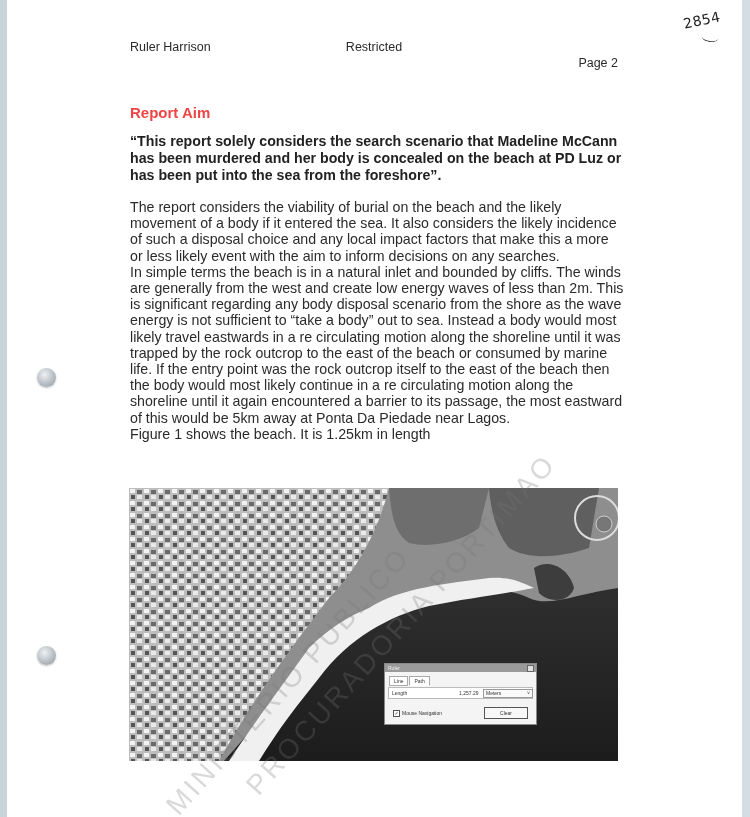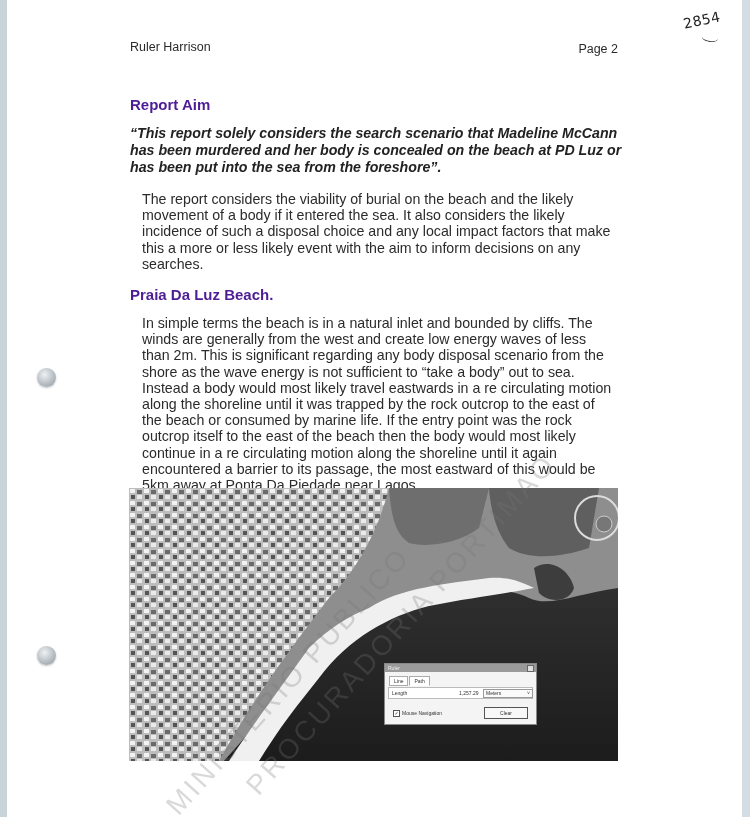--- a/index.html
+++ b/index.html
@@ -14,25 +14,25 @@
   .punch { position: absolute; left: 37px; width: 19px; height: 19px; border-radius: 50%;
     background: radial-gradient(circle at 40% 35%, #eef1f3 0%, #b7bec4 55%, #8d959b 100%);
     box-shadow: 0 1px 2px rgba(0,0,0,0.25); }
   .hand { position: absolute; left: 683px; top: 12px; font-family: "DejaVu Sans", sans-serif;
     font-size: 14px; color: #222; transform: rotate(-12deg); letter-spacing: 0.5px; }
   .hand-tick { position: absolute; left: 702px; top: 34px; width: 16px; height: 7px;
     border-bottom: 1.5px solid #333; border-radius: 0 0 50% 50%; transform: rotate(8deg); }
   .header { position: absolute; top: 40px; left: 130px; width: 488px; font-size: 12.5px; }
   .h-left { position: absolute; left: 0; top: 0; }
   .h-center { position: absolute; left: 0; width: 488px; top: 0; text-align: center; line-height: 14px; }
-  .h-right { position: absolute; right: 0; top: 2px; }
+  .h-right { position: absolute; right: 0; top: 16px; }
   .content { position: absolute; left: 130px; top: 96px; width: 495px; }
-  h2 { font-size: 15px; font-weight: bold; margin: 0 0 2px 0; color: #4c1d95; }
-  .quote { font-size: 14.2px; font-weight: bold; font-style: italic; line-height: 17px; margin: 12px 0 15px 0; color: #222; }
-  p.body { font-size: 14.2px; line-height: 16.2px; margin: 12px; color: #2b2b2b; }
+  h2 { font-size: 15px; font-weight: bold; margin: 8px 0 2px 0; color: #ef4444; }
+  .quote { font-size: 14.2px; font-weight: bold; line-height: 17px; margin: 12px 0 15px 0; color: #222; }
+  p.body { font-size: 14.2px; line-height: 16.2px; margin: 0; color: #2b2b2b; }
   .sec2 { margin-top: 14px; }
   .figcap { font-size: 14.2px; line-height: 16px; }
   .map { position: absolute; left: 129px; top: 488px; width: 489px; height: 273px; overflow: hidden;
     background: #2a2a2a; }
   .map svg { position: absolute; left: 0; top: 0; }
   .ruler { position: absolute; left: 384px; top: 663px; width: 151px; height: 60px; background: #f4f4f4;
     border: 1px solid #888; font-size: 5px; color: #333; }
   .ruler-title { height: 8px; background: #9a9a9a; color: #eee; padding-left: 3px; line-height: 8px; position: relative; }
   .ruler-close { position: absolute; right: 2px; top: 1px; width: 5px; height: 5px; background: #ddd; border: 1px solid #666; font-size: 4px; line-height: 5px; text-align: center; }
   .ruler-tabs { position: absolute; top: 12px; left: 4px; }
@@ -56,30 +56,30 @@
 <div class="edge-right"></div>
 <div class="punch" style="top:368px"></div>
 <div class="punch" style="top:646px"></div>
 
 <div class="hand">2854</div>
 <div class="hand-tick"></div>
 
 <div class="header">
   <span class="h-left">Ruler Harrison</span>
   <div class="h-center">
+    <div>Restricted</div>
   </div>
   <span class="h-right">Page 2</span>
 </div>
 
 <div class="content">
   <h2>Report Aim</h2>
   <p class="quote">“This report solely considers the search scenario that Madeline McCann has been murdered and her body is concealed on the beach at PD Luz or has been put into the sea from the foreshore”.</p>
   <p class="body">The report considers the viability of burial on the beach and the likely movement of a body if it entered the sea. It also considers the likely incidence of such a disposal choice and any local impact factors that make this a more or less likely event with the aim to inform decisions on any searches.</p>
 
-  <h2 class="sec2">Praia Da Luz Beach.</h2>
   <p class="body">In simple terms the beach is in a natural inlet and bounded by cliffs. The winds are generally from the west and create low energy waves of less than 2m. This is significant regarding any body disposal scenario from the shore as the wave energy is not sufficient to “take a body” out to sea. Instead a body would most likely travel eastwards in a re circulating motion along the shoreline until it was trapped by the rock outcrop to the east of the beach or consumed by marine life. If the entry point was the rock outcrop itself to the east of the beach then the body would most likely continue in a re circulating motion along the shoreline until it again encountered a barrier to its passage, the most eastward of this would be 5km away at Ponta Da Piedade near Lagos.</p>
   <div class="figcap">Figure 1 shows the beach. It is 1.25km in length</div>
 </div>
 
 <div class="map">
   <svg width="489" height="273" viewBox="0 0 489 273">
     <defs>
       <linearGradient id="sea" x1="0" y1="0" x2="0" y2="1">
         <stop offset="0" stop-color="#3a3a3a"></stop>
         <stop offset="1" stop-color="#1c1c1c"></stop>

